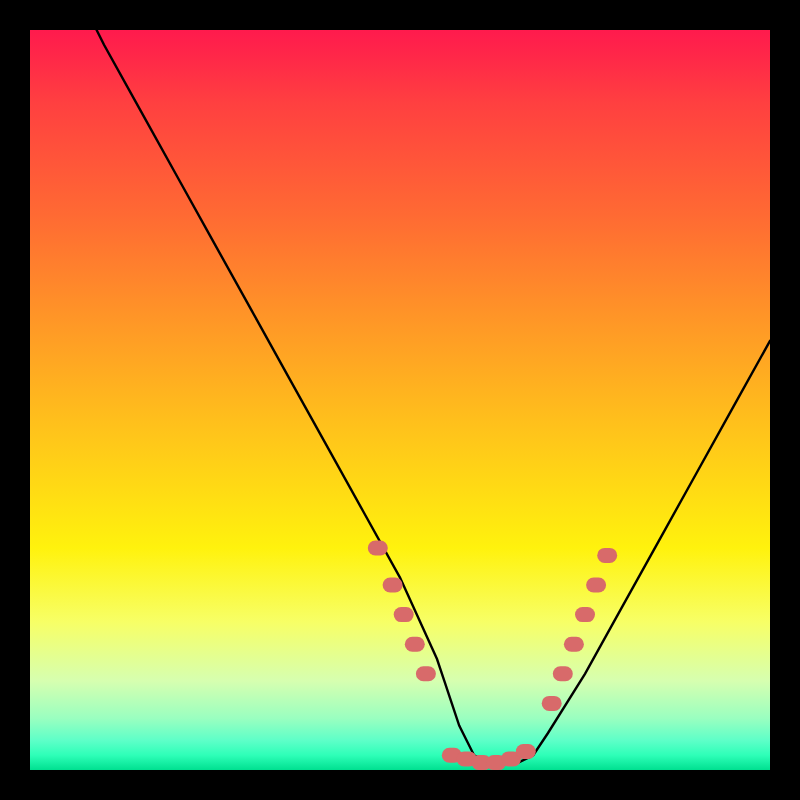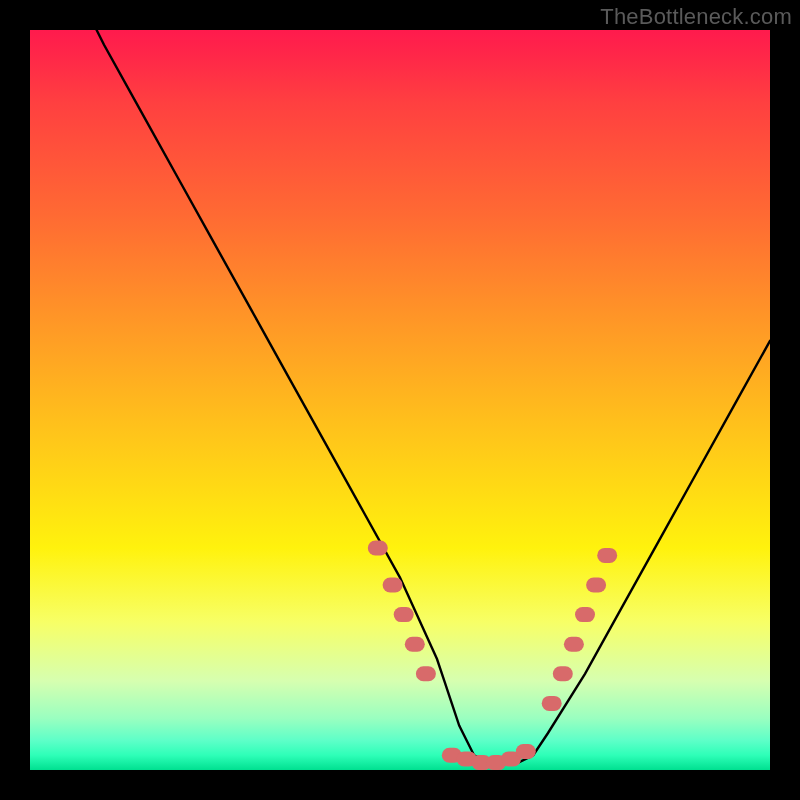--- a/index.html
+++ b/index.html
@@ -80,14 +80,13 @@
           <rect x="511.70" y="665.90" width="20.00" height="15.00" rx="7.50" ry="7.50" fill="#d86a6a" stroke="#a94a4a" stroke-width="0"></rect>
           <rect x="522.80" y="636.30" width="20.00" height="15.00" rx="7.50" ry="7.50" fill="#d86a6a" stroke="#a94a4a" stroke-width="0"></rect>
           <rect x="533.90" y="606.70" width="20.00" height="15.00" rx="7.50" ry="7.50" fill="#d86a6a" stroke="#a94a4a" stroke-width="0"></rect>
           <rect x="545.00" y="577.10" width="20.00" height="15.00" rx="7.50" ry="7.50" fill="#d86a6a" stroke="#a94a4a" stroke-width="0"></rect>
           <rect x="556.10" y="547.50" width="20.00" height="15.00" rx="7.50" ry="7.50" fill="#d86a6a" stroke="#a94a4a" stroke-width="0"></rect>
           <rect x="567.20" y="517.90" width="20.00" height="15.00" rx="7.50" ry="7.50" fill="#d86a6a" stroke="#a94a4a" stroke-width="0"></rect>
         </g>
     </svg>
   </div>
 
-  <div class="watermark">TheBottleneck.com</div>
 </div>
 
 </body></html>

